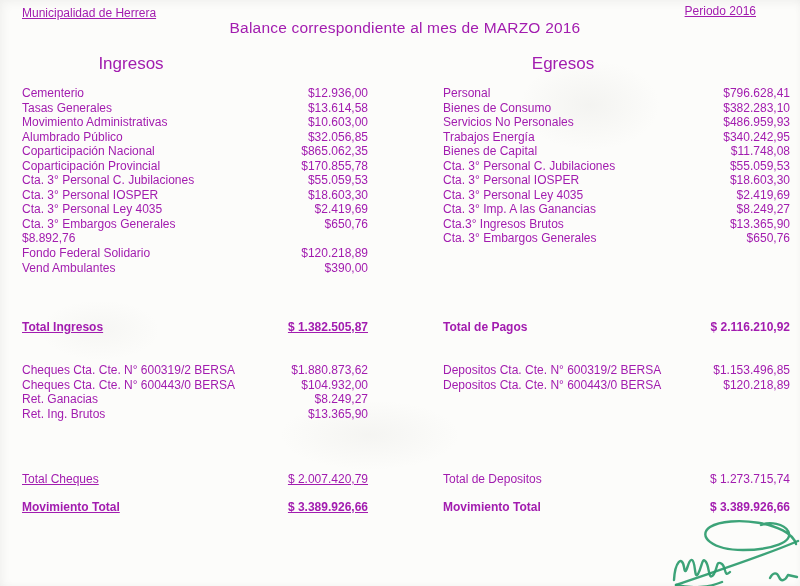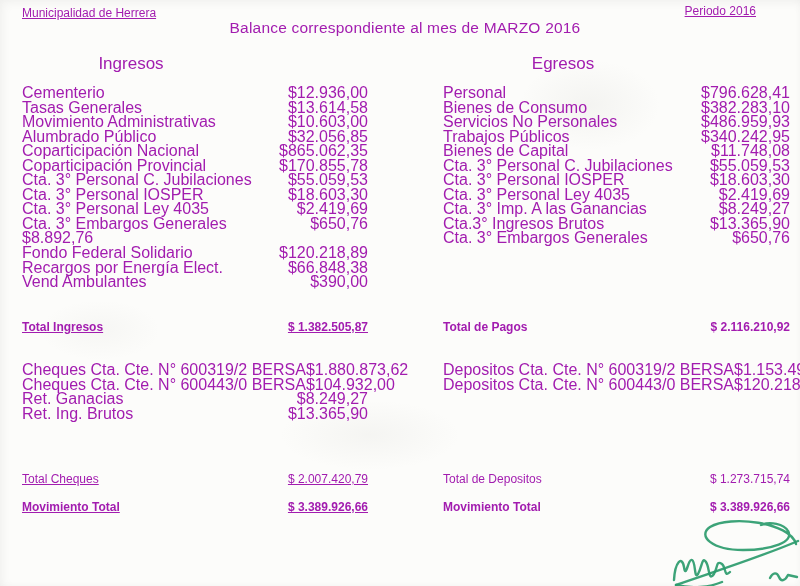--- a/index.html
+++ b/index.html
@@ -18,21 +18,21 @@
   .b3{left:40px;top:300px;width:120px;height:60px;background:radial-gradient(closest-side,rgba(170,170,162,0.07),rgba(170,170,162,0));}
 
   .org{position:absolute;left:22px;top:6px;font-size:12px;text-decoration:underline;}
   .period{position:absolute;right:44px;top:4px;font-size:12px;text-decoration:underline;}
   .title{position:absolute;left:0;top:19px;width:810px;text-align:center;font-size:15.5px;letter-spacing:0.2px;}
 
   .col-heading{position:absolute;top:54px;width:150px;text-align:center;font-size:17px;}
   .h-ingresos{left:56px;text-align:center;}
   .h-egresos{left:488px;}
 
-  .rows{position:absolute;font-size:16px;}
+  .rows{position:absolute;font-size:12px;}
   .rows .row{display:flex;justify-content:space-between;height:14.55px;line-height:14.55px;}
   .rows .lbl{white-space:nowrap;}
   .rows .val{white-space:nowrap;text-align:right;}
 
   .left-col{left:22px;width:346px;}
   .right-col{left:443px;width:347px;}
 
   .main-rows{top:86px;}
   .bank-rows{top:363px;}
 
@@ -118,24 +118,20 @@
 
       <div class="row">
         <span class="val">$8.892,76</span>
       </div>
 
       <div class="row">
         <span class="lbl">Fondo Federal Solidario</span>
         <span class="val">$120.218,89</span>
       </div>
 
-      <div class="row">
-        <span class="lbl">Recargos por Energía Elect.</span>
-        <span class="val">$66.848,38</span>
-      </div>
 
       <div class="row">
         <span class="lbl">Vend Ambulantes</span>
         <span class="val">$390,00</span>
       </div>
     </div>
 
   <div class="rows right-col main-rows">
 
       <div class="row">
@@ -147,21 +143,21 @@
         <span class="lbl">Bienes de Consumo</span>
         <span class="val">$382.283,10</span>
       </div>
 
       <div class="row">
         <span class="lbl">Servicios No Personales</span>
         <span class="val">$486.959,93</span>
       </div>
 
       <div class="row">
-        <span class="lbl">Trabajos Públicos</span>
+        <span class="lbl">Trabajos Energía</span>
         <span class="val">$340.242,95</span>
       </div>
 
       <div class="row">
         <span class="lbl">Bienes de Capital</span>
         <span class="val">$11.748,08</span>
       </div>
 
       <div class="row">
         <span class="lbl">Cta. 3° Personal C. Jubilaciones</span>

